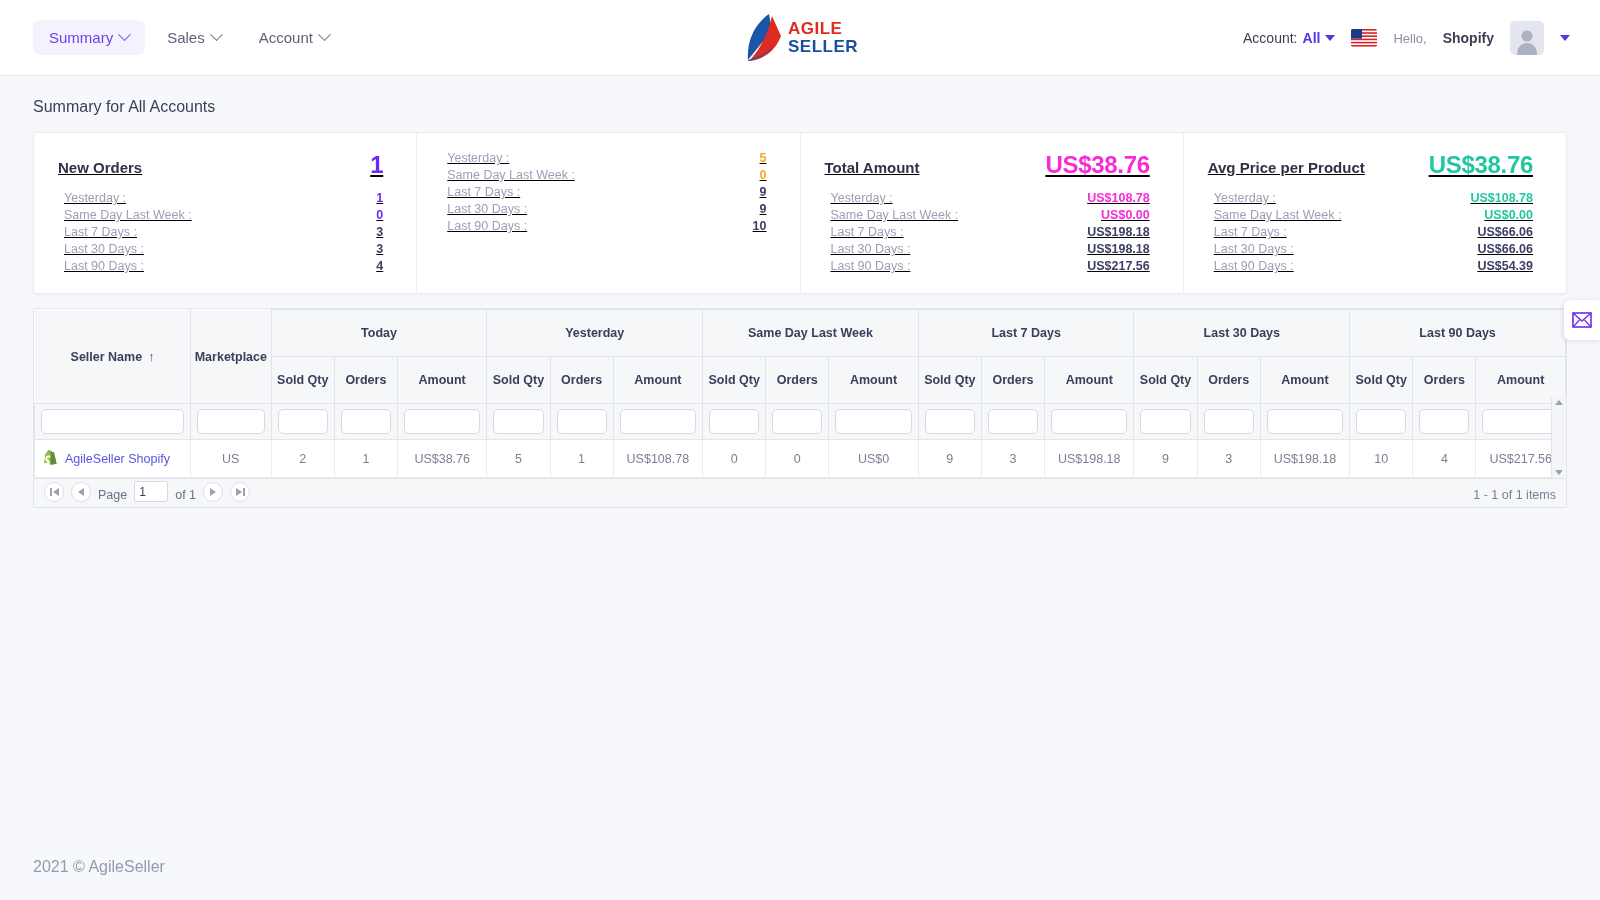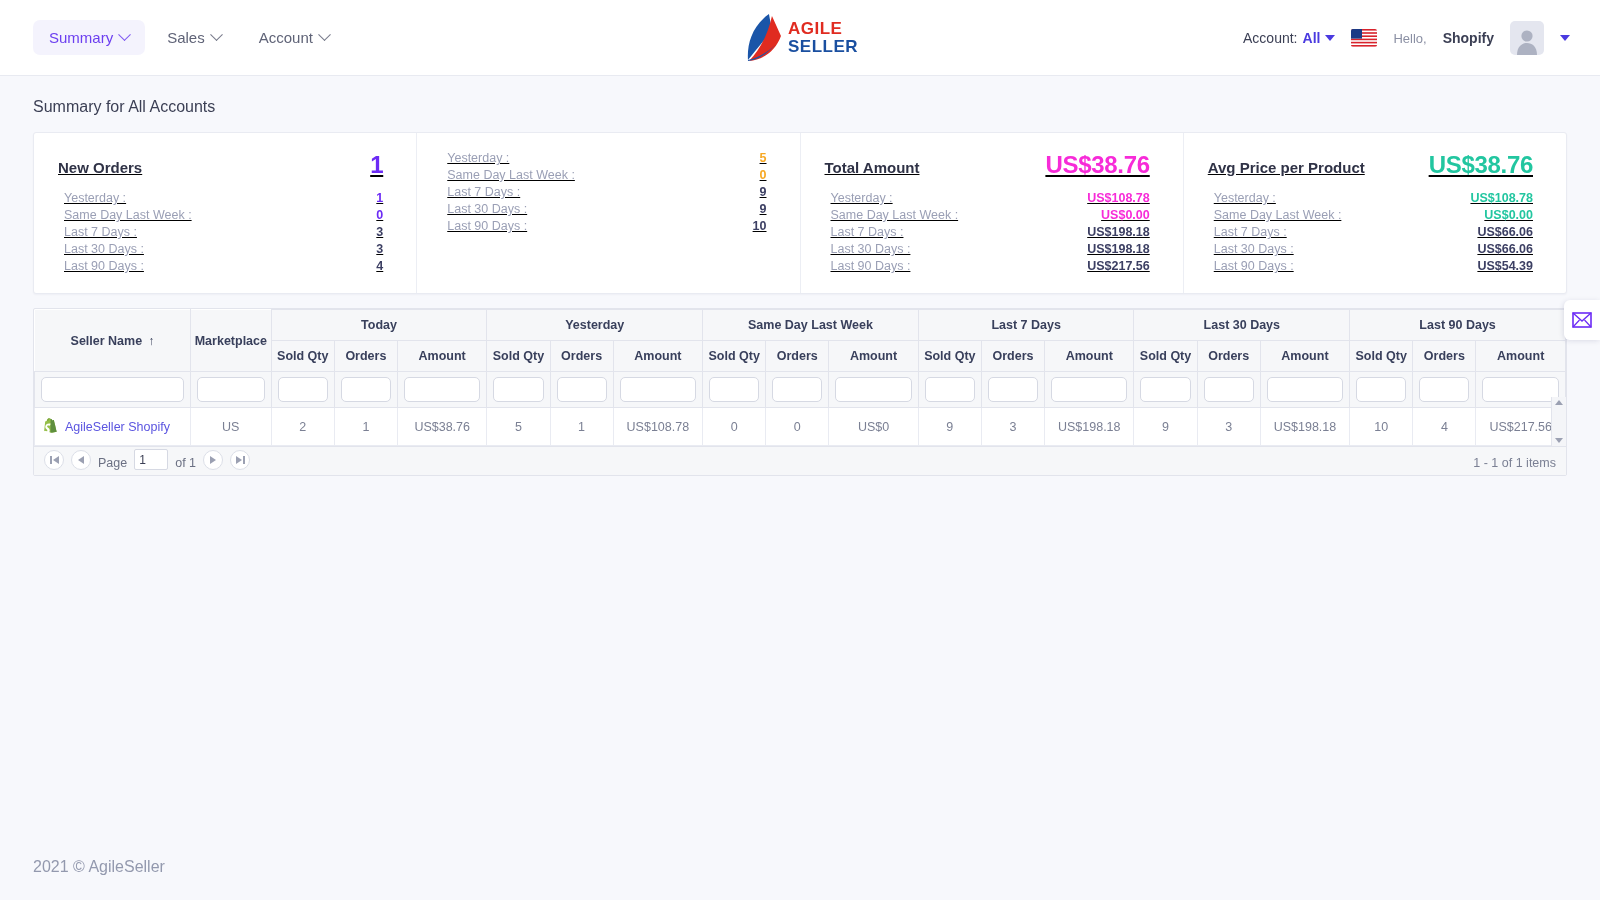--- a/index.html
+++ b/index.html
@@ -88,21 +88,21 @@
 
   
   .grid {
     margin-top: 14px; background: #fff;
     border: 1px solid #e2e4ec; border-radius: 2px;
     position: relative;
   }
   table { border-collapse: collapse; width: 100%; table-layout: fixed; }
   thead th {
     background: #f6f7f9; color: #39405c; font-size: 12.5px; font-weight: 700;
-    border: 1px solid #e2e4ec; padding: 8px 4px; text-align: center;
+    border: 1px solid #e2e4ec; padding: 16px 4px; text-align: center;
   }
   thead th.blank { border-top-color: transparent; border-left-color: transparent; background: #f6f7f9; }
   .sort-arrow { font-size: 12px; margin-left: 6px; color: #39405c; }
   tr.filters td {
     background: #f6f7f9; border: 1px solid #e2e4ec; padding: 5px 6px;
   }
   tr.filters input {
     width: 100%; height: 25px; border: 1px solid #d6d9e3; border-radius: 5px;
     background: #fff; outline: none; font-family: inherit; font-size: 12px;
     padding: 0 5px; color: #3b3f54;

